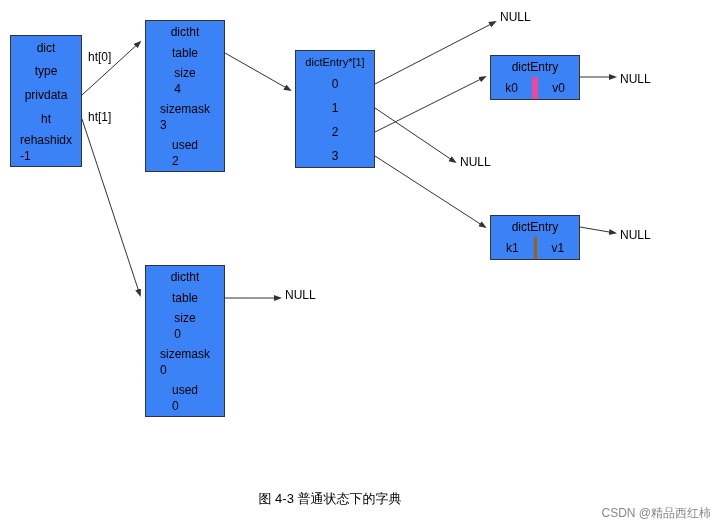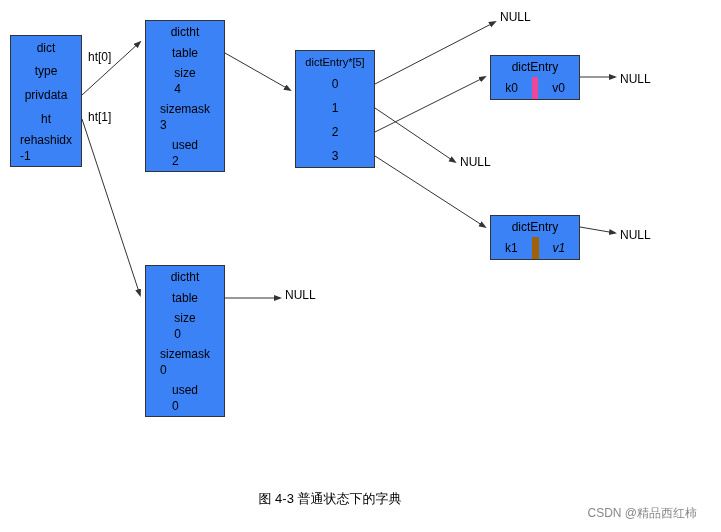--- a/index.html
+++ b/index.html
@@ -81,40 +81,40 @@
 
   <div style="position:absolute; left:145px; top:265px; width:80px;">
     <div class="cell" style="height:22px; border:1px solid #333; border-bottom:none;">dictht</div>
     <div class="cell" style="height:22px; border:1px solid #333; border-top:none; border-bottom:none;">table</div>
     <div class="cell" style="height:36px; border:1px solid #333; border-top:none; border-bottom:none; display:flex; flex-direction:column; align-items:center; justify-content:center; line-height:1.3;">size<br>0</div>
     <div class="cell" style="height:36px; border:1px solid #333; border-top:none; border-bottom:none; display:flex; flex-direction:column; align-items:center; justify-content:center; line-height:1.3;">sizemask<br>0</div>
     <div class="cell" style="height:36px; border:1px solid #333; border-top:none; display:flex; flex-direction:column; align-items:center; justify-content:center; line-height:1.3;">used<br>0</div>
   </div>
 
   <div style="position:absolute; left:295px; top:50px; width:80px;">
-    <div class="cell" style="height:22px; border:1px solid #333; border-bottom:none; font-size:11px;">dictEntry*[5]</div>
+    <div class="cell" style="height:22px; border:1px solid #333; border-bottom:none; font-size:11px;">dictEntry*[1]</div>
     <div class="cell" style="height:24px; border:1px solid #333; border-top:none; border-bottom:none;">0</div>
     <div class="cell" style="height:24px; border:1px solid #333; border-top:none; border-bottom:none;">1</div>
     <div class="cell" style="height:24px; border:1px solid #333; border-top:none; border-bottom:none;">2</div>
     <div class="cell" style="height:24px; border:1px solid #333; border-top:none;">3</div>
   </div>
 
   <div style="position:absolute; left:490px; top:55px; width:90px;">
     <div class="cell" style="height:22px; border:1px solid #333; border-bottom:none;">dictEntry</div>
     <div style="display:flex; border:1px solid #333; border-top:none;">
       <div class="cell" style="flex:1; height:22px; border-right:6px solid #ec4899; border-bottom:none;">k0</div>
       <div class="cell" style="flex:1; height:22px; border-bottom:none;">v0</div>
     </div>
   </div>
 
   <div style="position:absolute; left:490px; top:215px; width:90px;">
     <div class="cell" style="height:22px; border:1px solid #333; border-bottom:none;">dictEntry</div>
     <div style="display:flex; border:1px solid #333; border-top:none;">
-      <div class="cell" style="flex:1; height:22px; border-right:7px solid #a16207; border-bottom:none;">k1</div>
-      <div class="cell" style="flex:1; height:22px; border-bottom:none;font-style:italic;">v1</div>
+      <div class="cell" style="flex:1; height:22px; border-right:3px solid #a16207; border-bottom:none;">k1</div>
+      <div class="cell" style="flex:1; height:22px; border-bottom:none;">v1</div>
     </div>
   </div>
 
   <div class="label" style="left:500px; top:10px;">NULL</div>
   <div class="label" style="left:620px; top:72px;">NULL</div>
   <div class="label" style="left:460px; top:155px;">NULL</div>
   <div class="label" style="left:620px; top:228px;">NULL</div>
   <div class="label" style="left:285px; top:288px;">NULL</div>
 
   <svg class="arrows">
@@ -141,15 +141,15 @@
 
     <defs>
       <marker id="arrow" markerWidth="8" markerHeight="8" refX="6" refY="3" orient="auto">
         <path d="M0,0 L0,6 L8,3 z" fill="#333"></path>
       </marker>
     </defs>
   </svg>
 
   <div class="caption" style="left:160px; top:490px; width:340px;">图 4-3    普通状态下的字典</div>
 
-  <div class="watermark" style="right:24px; bottom:10px;">CSDN @精品西红柿</div>
+  <div class="watermark" style="right:10px; bottom:10px;">CSDN @精品西红柿</div>
 
 </div>
 
 </body></html>

